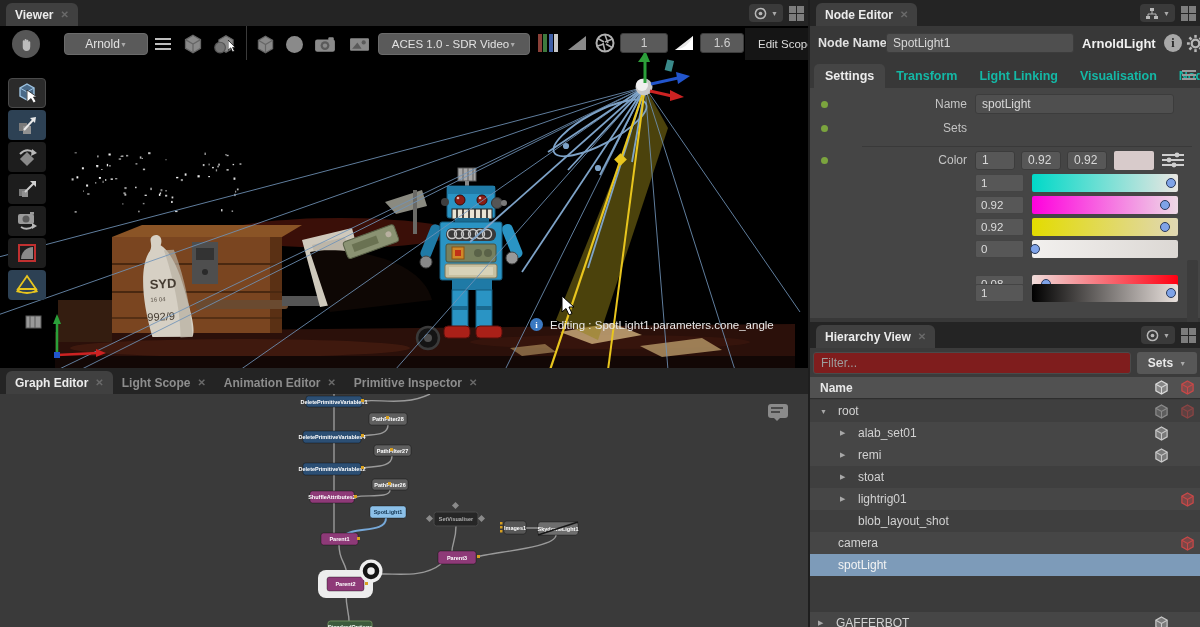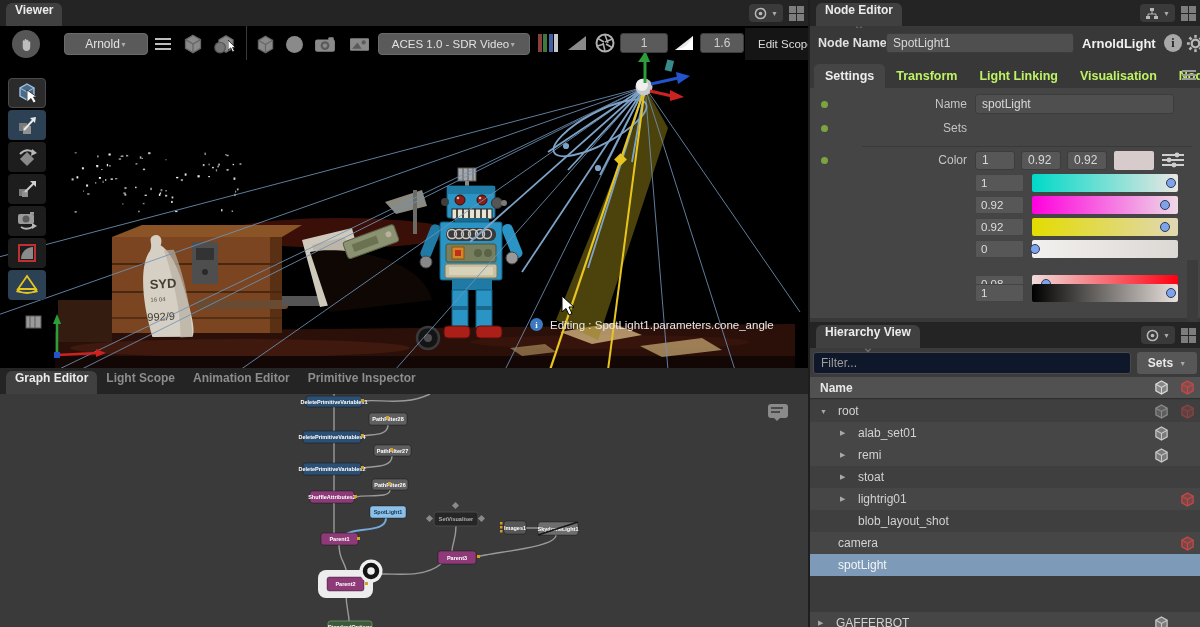--- a/index.html
+++ b/index.html
@@ -3,21 +3,21 @@
 <meta charset="utf-8">
 <style>
 * { margin:0; padding:0; box-sizing:border-box; }
 html,body { width:1200px; height:627px; background:#333; overflow:hidden;
   font-family:"Liberation Sans", sans-serif; }
 .app { position:relative; width:1200px; height:627px; background:#383838; }
 
 
 .tabbar { height:26px; background:#242424; display:flex; align-items:flex-end; padding-left:6px; position:relative; }
 .tab { height:23px; padding:0 9px; display:flex; align-items:center; gap:7px;
-  font-weight:bold; font-size:12px; color:#8d8d8d; border-radius:6px 6px 0 0; white-space:nowrap;flex-direction:column; }
+  font-weight:bold; font-size:12px; color:#8d8d8d; border-radius:6px 6px 0 0; white-space:nowrap; }
 .tab.active { background:#404040; color:#ececec; }
 .tab .x { color:#6a6a6a; font-size:10px; font-weight:bold; }
 .corner-icons { position:absolute; right:4px; top:4px; display:flex; gap:6px; align-items:center; }
 .dd-pill { background:#3a3a3a; border-radius:4px; height:18px; display:flex; align-items:center; gap:4px; padding:0 5px; }
 .dd-arrow { font-size:7px; color:#aaa; }
 .grid-icon { width:15px; height:15px; display:grid; grid-template-columns:7px 7px; grid-template-rows:7px 7px; gap:1px; }
 .grid-icon span { background:#7d7d7d; }
 .tfield { background:#4f4f4f; border:1px solid #3c3c3c; border-radius:3px; color:#d8d8d8;
   font-size:12px; padding:1px 6px; display:flex; align-items:center; overflow:hidden; white-space:nowrap; }
 
@@ -45,38 +45,38 @@
 .gcanvas { position:absolute; left:0; top:26px; width:808px; height:233px; background:#3a3a3a; overflow:hidden; }
 .comment-icon { position:absolute; left:768px; top:10px; width:20px; height:14px; background:#8a8a8a; border-radius:3px; }
 .comment-icon:after { content:""; position:absolute; left:5px; top:13px; border:4px solid transparent; border-top-color:#8a8a8a; }
 .comment-icon i { position:absolute; left:3px; height:2px; background:#4a4a4a; display:block; }
 
 
 .rightcol { position:absolute; left:808px; top:0; width:392px; height:627px; background:#383838; border-left:2px solid #1e1e1e; }
 .ne { position:absolute; left:0; top:0; width:390px; height:318px; background:#383838; }
 .ne-row { position:absolute; left:0; top:28px; width:390px; height:30px; display:flex; align-items:center; }
 .ne-tabs { position:absolute; left:0; top:60px; width:390px; height:28px; display:flex; align-items:flex-end; padding-left:4px; }
-.ne-tab { padding:5px 11px; font-size:12.5px; font-weight:bold; color:#bef264; border-radius:5px 5px 0 0; white-space:nowrap; }
+.ne-tab { padding:5px 11px; font-size:12.5px; font-weight:bold; color:#14b8a6; border-radius:5px 5px 0 0; white-space:nowrap; }
 .ne-tab.active { background:#454545; color:#ececec; }
 .ne-content { position:absolute; left:0; top:88px; width:390px; height:230px; background:#454545; }
 .prow { position:absolute; left:0; width:390px; height:20px; display:flex; align-items:center; }
 .gdot { position:absolute; left:11px; width:7px; height:7px; border-radius:50%; background:#7ba43e; }
 .plabel { position:absolute; right:233px; color:#c4c4c4; font-size:12px; }
 .srow { position:absolute; left:165px; height:18px; display:flex; gap:8px; align-items:center; }
 .sval { width:49px; height:18px; background:#575757; border:1px solid #444; border-radius:2px;
   color:#ddd; font-size:11.5px; padding:0 5px; display:flex; align-items:center; }
 .strack { position:relative; width:146px; height:18px; border-radius:2px; }
 .shandle { position:absolute; top:4px; width:10px; height:10px; border-radius:50%; background:#7fa3e8; border:1.5px solid #2a3a5a; }
 .scrollbar { position:absolute; right:2px; top:172px; width:11px; height:140px; background:#3c3c3c; border-radius:2px; }
 .scrollbar .a { position:absolute; left:1px; width:9px; text-align:center; color:#9a9a9a; font-size:8px; }
 
 
 .hv { position:absolute; left:0; top:322px; width:390px; height:305px; background:#3b3b3b; }
 .filterrow { position:absolute; left:0; top:30px; width:390px; height:22px; display:flex; gap:6px; padding:0 3px; }
-.filter { flex:1; background:#0f172a; border:1px solid #4a4a4a; border-radius:3px; color:#9d9d9d; font-size:12px;
+.filter { flex:1; background:#7f1d1d; border:1px solid #4a4a4a; border-radius:3px; color:#9d9d9d; font-size:12px;
   display:flex; align-items:center; padding:0 7px; }
 .setsbtn { width:60px; background:#575757; border-radius:3px; color:#e8e8e8; font-weight:bold; font-size:12px;
   display:flex; align-items:center; justify-content:center; gap:6px; }
 .hheader { position:absolute; left:0; top:55px; width:390px; height:22px; background:#515151; display:flex; align-items:center;
   font-weight:bold; font-size:12px; color:#e8e8e8; padding-left:10px; border-bottom:1px solid #2e2e2e; }
 .hcell { width:26px; display:flex; justify-content:center; align-items:center; flex:none; }
 .hrows { position:absolute; left:0; top:78px; width:390px; }
 .hrow { height:22px; display:flex; align-items:center; font-size:12px; color:#d2d2d2; }
 .hrow.even { background:#3f3f3f; }
 .hrow.odd { background:#464646; }

